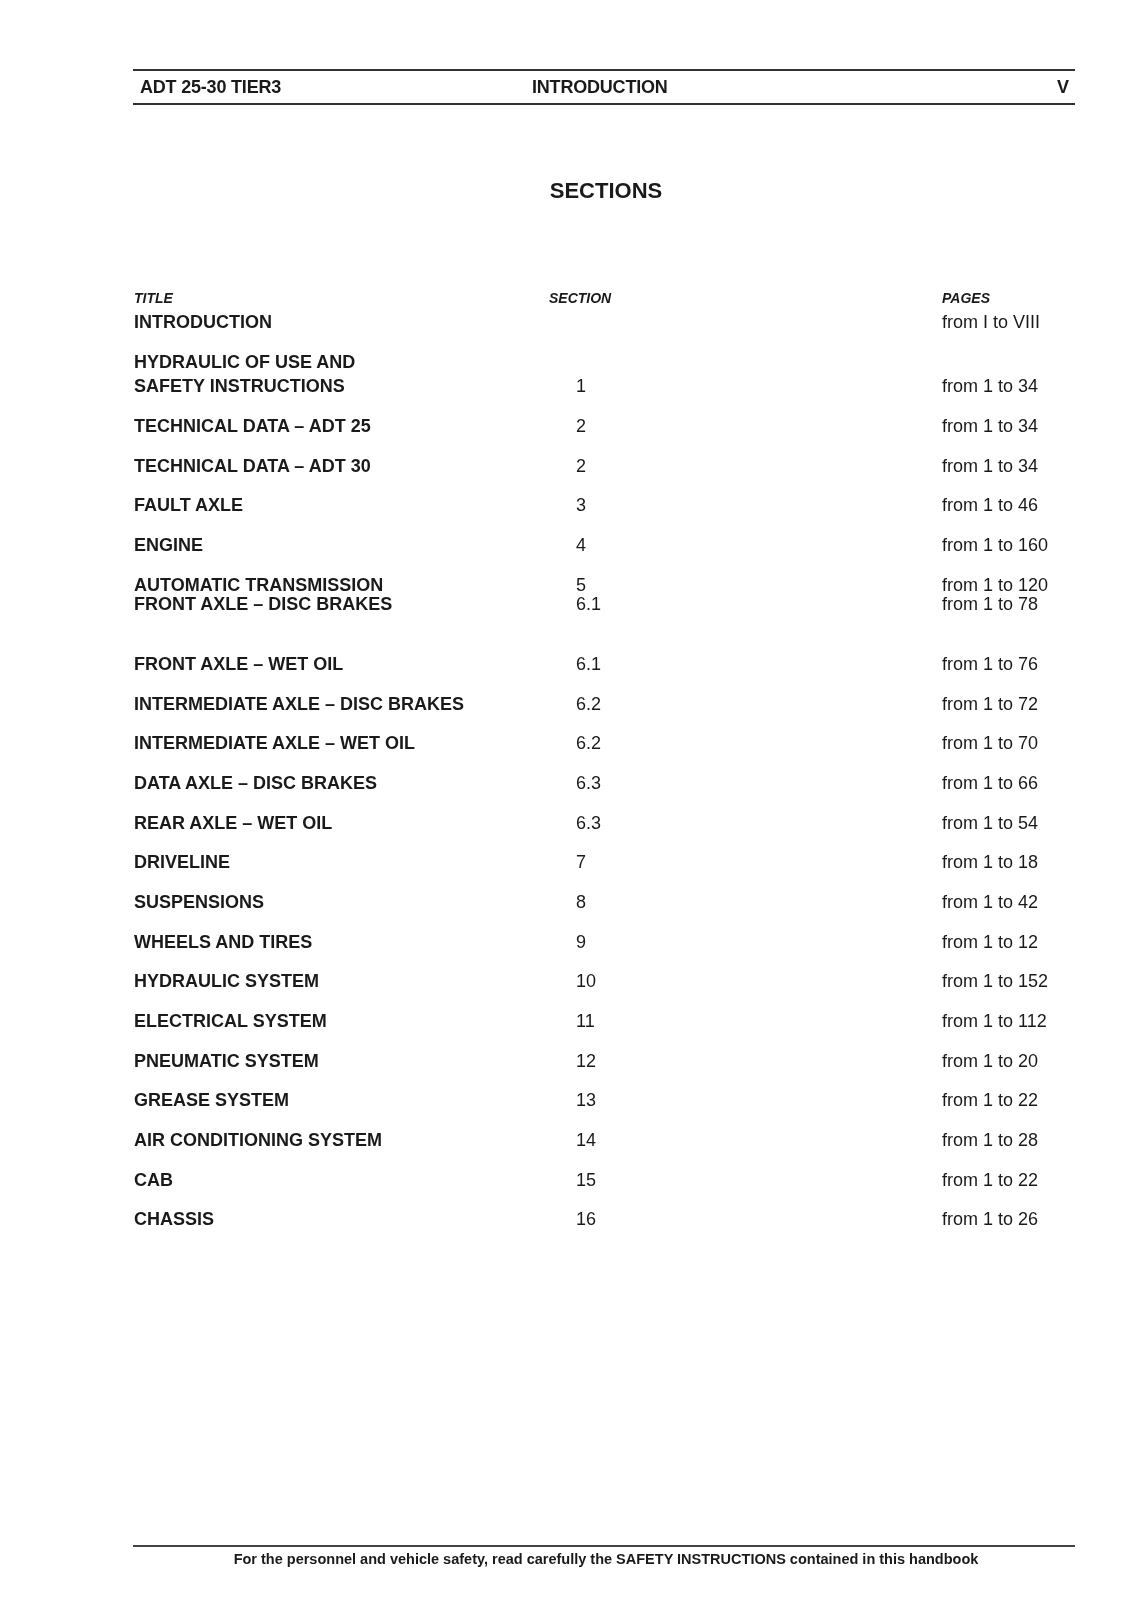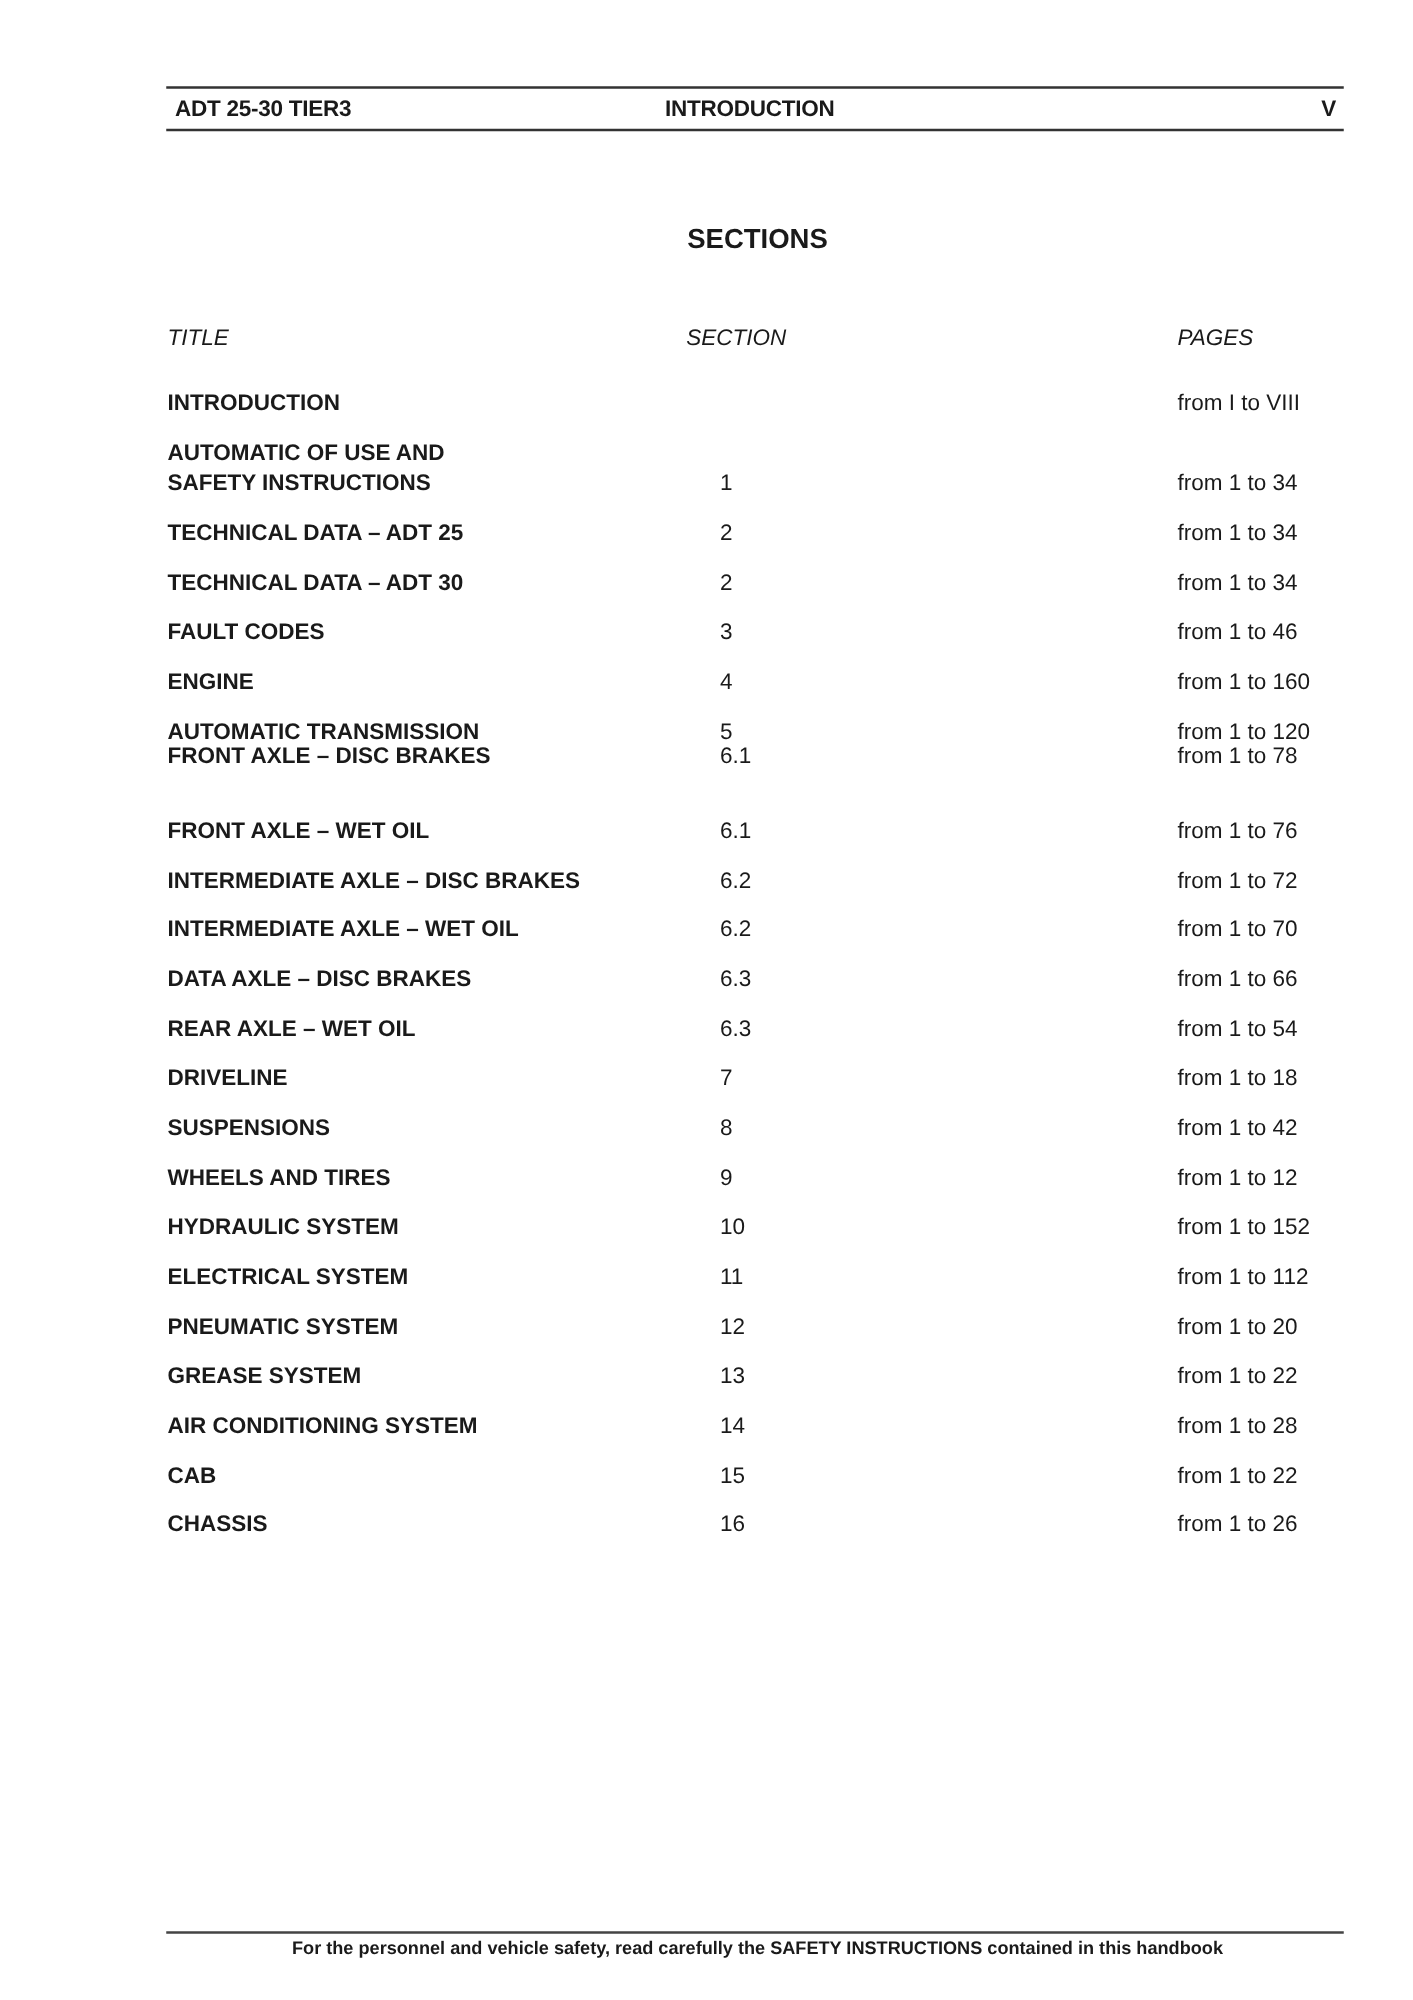--- a/index.html
+++ b/index.html
@@ -9,21 +9,21 @@
 
   .hdr-line-top { position: absolute; left: 133px; width: 942px; top: 69px; height: 2px; background: #333; }
   .hdr-line-bot { position: absolute; left: 133px; width: 942px; top: 103px; height: 2px; background: #333; }
   .hdr { position: absolute; top: 77px; font-size: 18px; font-weight: bold; letter-spacing: -0.2px; }
   .hdr-left { left: 140px; }
   .hdr-center { left: 532px; }
   .hdr-right { left: 1057px; }
 
   .title { position: absolute; top: 178px; left: 0; width: 1212px; text-align: center; font-size: 22px; font-weight: bold; }
 
-  .colhead { position: absolute; top: 260px; font-size: 18px; font-weight: normal; font-style: italic; }
+  .colhead { position: absolute; top: 290px; font-size: 14px; font-weight: bold; font-style: italic; }
   .ch-title { left: 134px; }
   .ch-section { left: 549px; }
   .ch-pages { left: 942px; }
 
   .rows { position: absolute; left: 0; top: 0; width: 1130px; }
   .row { position: absolute; left: 0; width: 1130px; height: 24px; }
   .cell-title { position: absolute; left: 134px; font-size: 18px; font-weight: bold; white-space: nowrap; line-height: 24px; }
   .cell-section { position: absolute; left: 576px; font-size: 18px; line-height: 24px; }
   .cell-pages { position: absolute; left: 942px; font-size: 18px; line-height: 24px; white-space: nowrap; }
 
@@ -46,37 +46,37 @@
   <div class="colhead ch-section">SECTION</div>
   <div class="colhead ch-pages">PAGES</div>
 
   <div class="rows" id="rows">
       <div class="row" style="top: 310px;">
         <span class="cell-title">INTRODUCTION</span>
         <span class="cell-section"></span>
         <span class="cell-pages">from I to VIII</span>
       </div>
       <div class="row" style="top: 374px;">
-        <span class="cell-title" style="top: -24px;">AUTOMATIC OF USE AND</span>
+        <span class="cell-title" style="top: -24px;">HYDRAULIC OF USE AND</span>
         <span class="cell-title">SAFETY INSTRUCTIONS</span>
         <span class="cell-section">1</span>
         <span class="cell-pages">from 1 to 34</span>
       </div>
       <div class="row" style="top: 414px;">
         <span class="cell-title">TECHNICAL DATA – ADT 25</span>
         <span class="cell-section">2</span>
         <span class="cell-pages">from 1 to 34</span>
       </div>
       <div class="row" style="top: 454px;">
         <span class="cell-title">TECHNICAL DATA – ADT 30</span>
         <span class="cell-section">2</span>
         <span class="cell-pages">from 1 to 34</span>
       </div>
       <div class="row" style="top: 493px;">
-        <span class="cell-title">FAULT CODES</span>
+        <span class="cell-title">FAULT AXLE</span>
         <span class="cell-section">3</span>
         <span class="cell-pages">from 1 to 46</span>
       </div>
       <div class="row" style="top: 533px;">
         <span class="cell-title">ENGINE</span>
         <span class="cell-section">4</span>
         <span class="cell-pages">from 1 to 160</span>
       </div>
       <div class="row" style="top: 573px; text-decoration: underline;">
         <span class="cell-title">AUTOMATIC TRANSMISSION</span>

